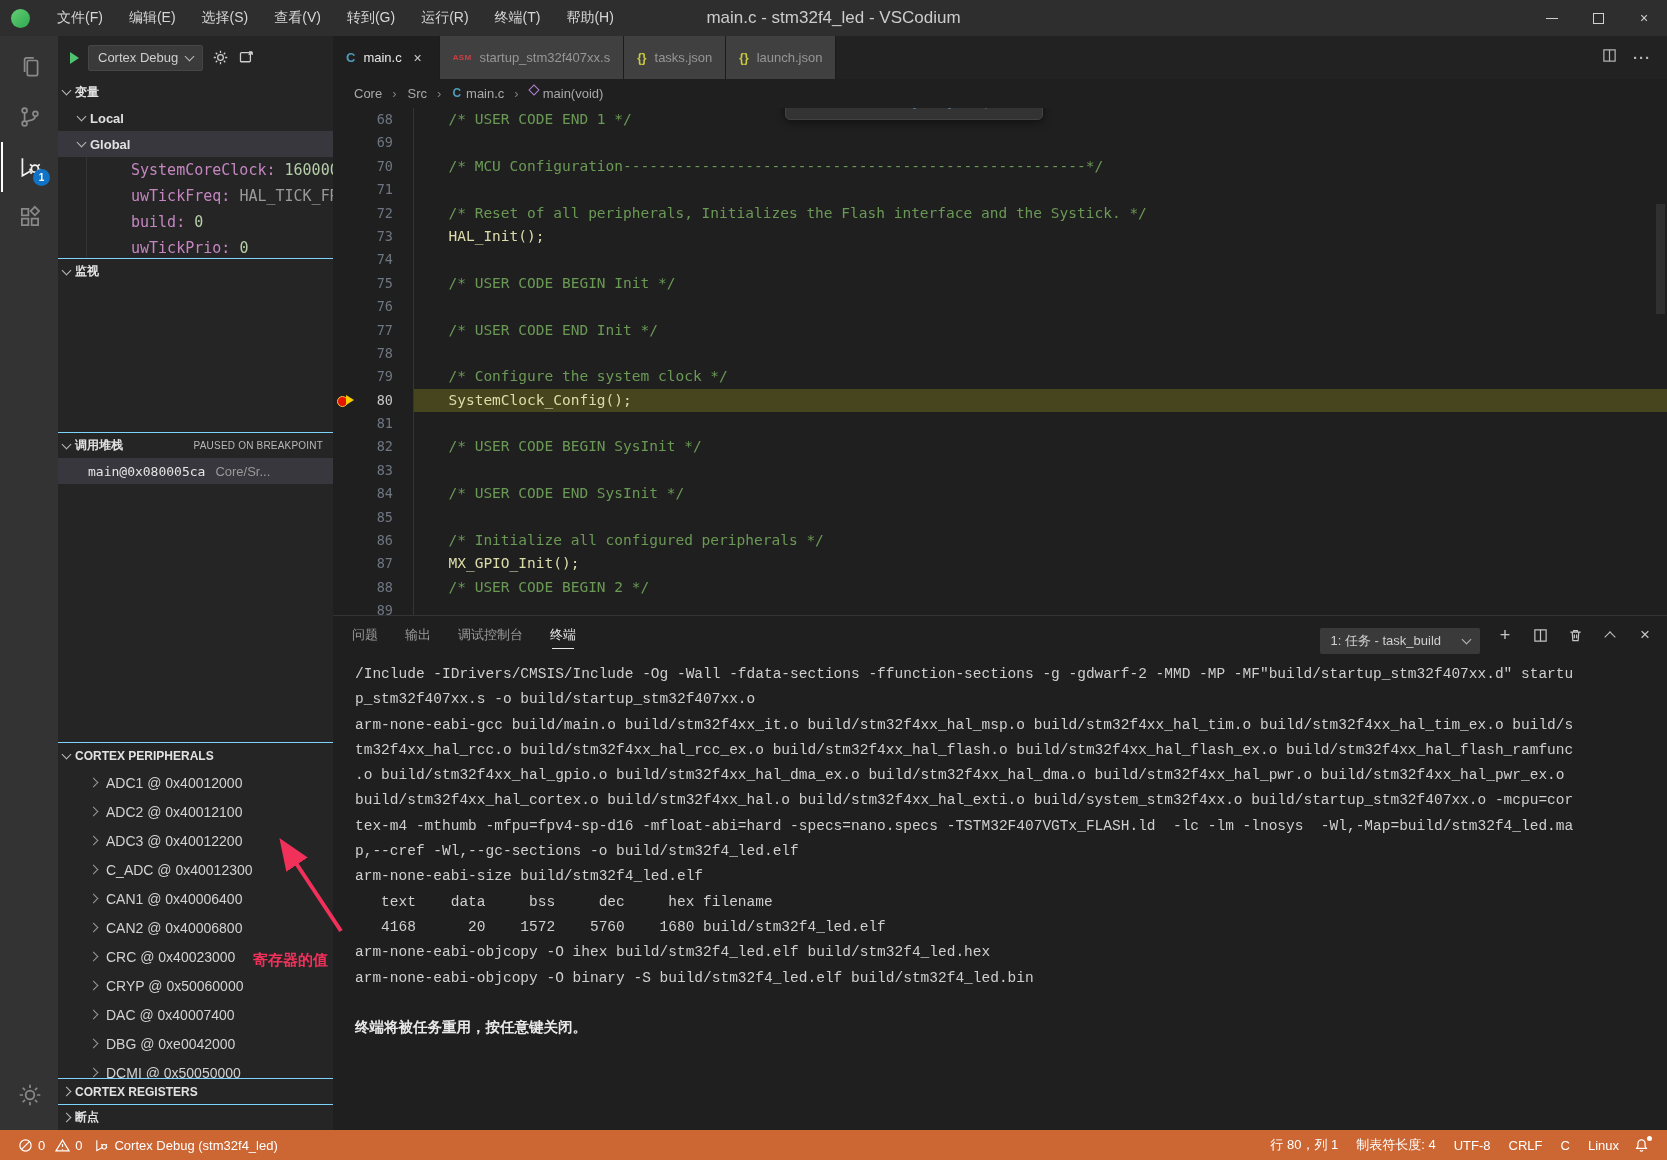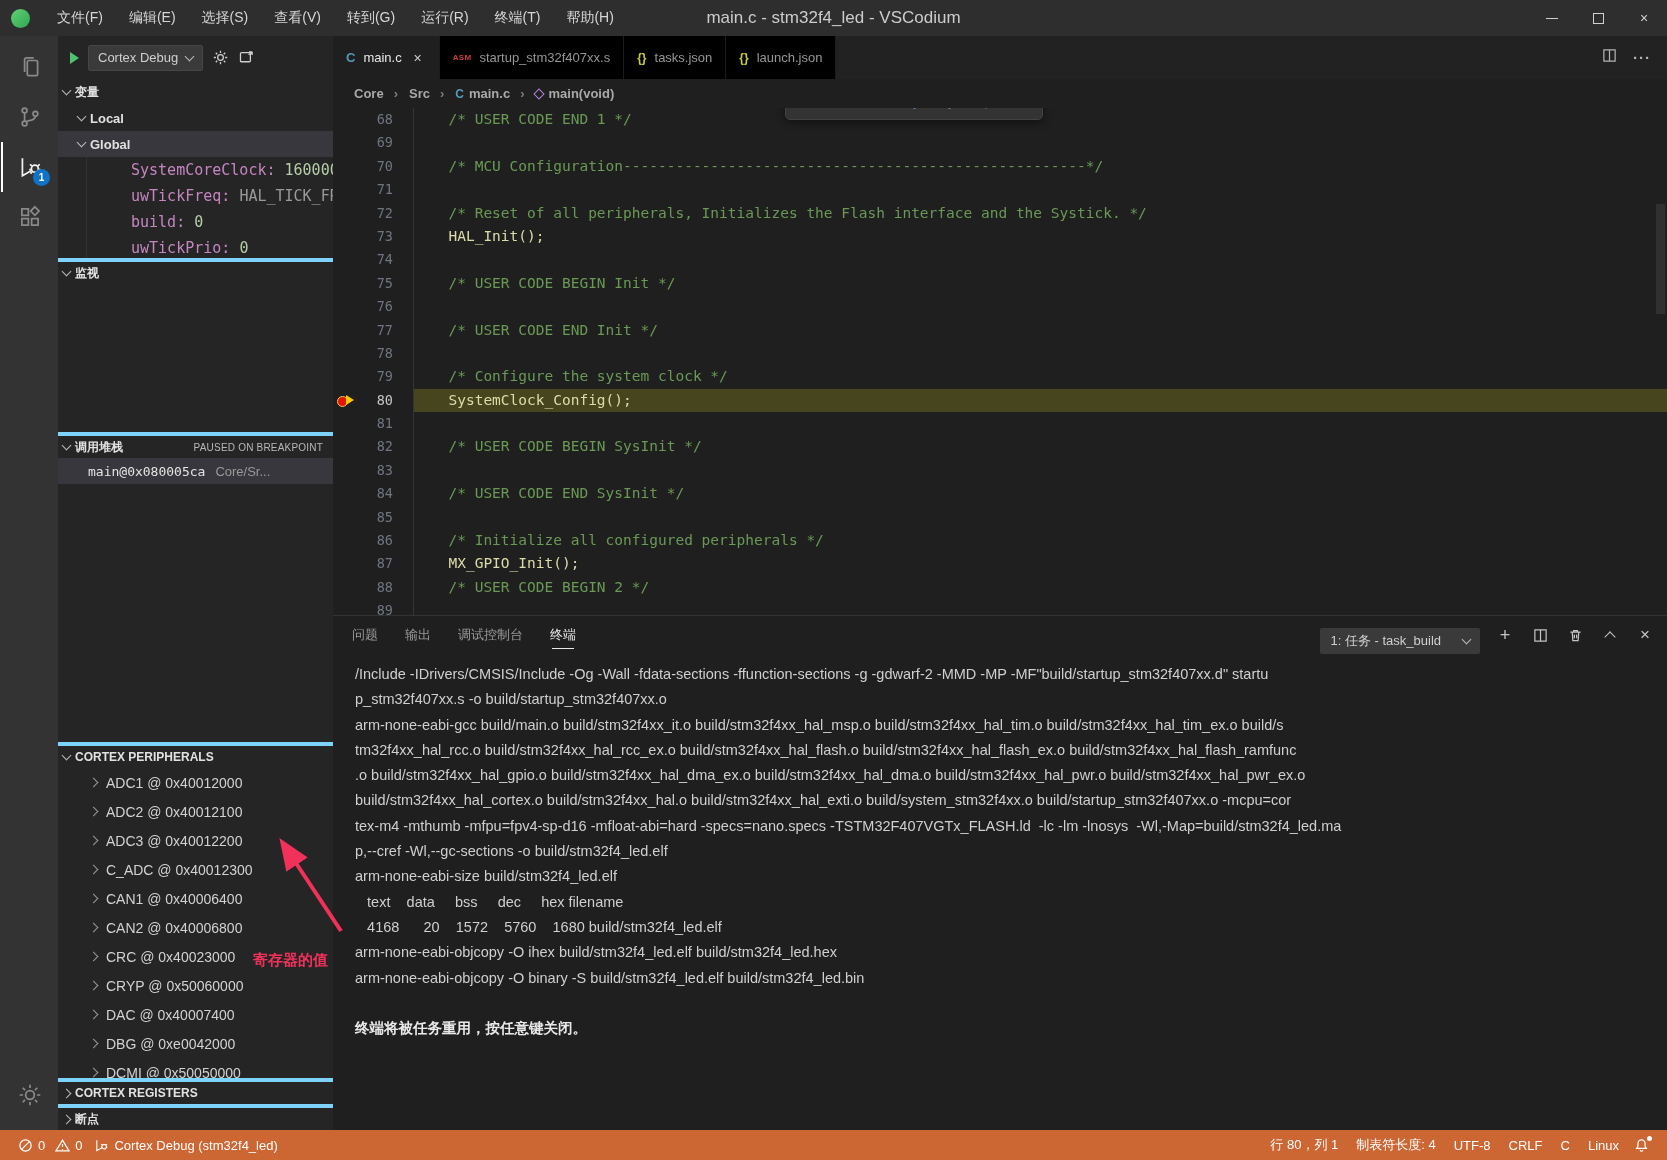--- a/index.html
+++ b/index.html
@@ -44,21 +44,21 @@
   .cfg-select { height:26px; background:#3a3a3a; border:1px solid #464647; border-radius:2px;
                 display:flex; align-items:center; padding:0 9px; gap:8px; color:#cfcfcf; flex:0 1 auto; }
   .chev { width:7px; height:7px; border-right:1.5px solid #bbb; border-bottom:1.5px solid #bbb;
           transform:rotate(45deg); display:inline-block; margin-top:-3px; flex:0 0 auto; }
   .chev.r { transform:rotate(-45deg); margin-top:0; }
   .sb-ctl-icon { color:#cfcfcf; display:flex; }
   .sb-ctl-icon svg { width:17px; height:17px; }
 
   .sec-header { height:26px; flex:0 0 auto; display:flex; align-items:center; gap:5px;
                 padding:0 10px 0 5px; font-weight:bold; font-size:12px; color:#e2e2e2;
-                border-top:4px solid #7dd3fc; }
+                border-top:1px solid #7dd3fc; }
   .sec-header.first { border-top:none; }
   .paused { margin-left:auto; font-weight:normal; font-size:10px; color:#b8b8b8; letter-spacing:.2px; }
 
   .var-body { height:153px; flex:0 0 auto; overflow:hidden; }
   .scope-row { height:26px; display:flex; align-items:center; gap:5px; padding-left:20px; font-weight:bold; color:#e0e0e0; }
   .scope-row.selected { background:#37373d; }
   .var-row { height:26px; line-height:26px; padding-left:44px; white-space:nowrap; overflow:hidden;
              font-family:"DejaVu Sans Mono", monospace; font-size:15px; border-left:1px solid #333; margin-left:28px; }
   .var-name { color:#c586c0; }
   .v-num { color:#b5cea8; } .v-enum { color:#9a9a9a; }
@@ -70,39 +70,39 @@
   .cs-loc { color:#9a9a9a; font-size:13px; }
 
   .periph-body { height:310px; flex:0 0 auto; overflow:hidden; }
   .periph-row { height:29px; display:flex; align-items:center; gap:9px; padding-left:32px;
                 color:#d2d2d2; font-size:14px; }
   .periph-row .chev { border-color:#9a9a9a; }
 
   
   .editor-col { flex:1; display:flex; flex-direction:column; min-width:0; position:relative; }
   .tabbar { height:43px; flex:0 0 auto; background:#222222; display:flex; align-items:stretch; }
-  .tab { display:flex; align-items:center; gap:8px; padding:0 13px; background:#000000;
+  .tab { display:flex; align-items:center; gap:8px; padding:0 13px; background:#404040;
          color:#969696; font-size:13px; border-right:1px solid #1c1c1c; white-space:nowrap; }
   .tab.active { background:#1f1f1f; color:#e7e7e7; }
   .ticon { font-weight:bold; display:inline-flex; align-items:center; }
   .ticon.c { color:#519aba; font-size:13px; }
   .ticon.asm { color:#cc3e44; font-size:8px; letter-spacing:.3px; }
   .ticon.braces { color:#cbcb41; font-size:12px; }
   .ticon.c::before { content:"C"; } .ticon.asm::before { content:"ASM"; } .ticon.braces::before { content:"{}"; }
   .tab .close { width:16px; height:16px; display:none; align-items:center; justify-content:center;
                 border-radius:3px; color:#cccccc; font-size:14px; }
   .tab .close.show { display:flex; }
   .tab .close::before { content:"×"; }
   .tab-actions { margin-left:auto; display:flex; align-items:center; gap:16px; padding-right:16px; color:#b5b5b5; }
   .more-dots { font-size:15px; font-weight:bold; letter-spacing:1px; }
   .more-dots::before { content:"···"; }
 
   .breadcrumb { height:29px; flex:0 0 auto; display:flex; align-items:center; padding-left:18px;
                 font-size:13px; color:#a9a9a9; gap:4px; }
-  .crumb { display:flex; align-items:center; gap:5px; padding:0 3px;font-weight:bold; }
+  .crumb { display:flex; align-items:flex-start; gap:5px; padding:0 3px; }
   .crumb + .crumb::before { content:"›"; color:#7f7f7f; margin-right:6px; }
   .bc-icon { display:none; }
   .bc-icon.bc-c { display:inline-flex; color:#519aba; font-weight:bold; font-size:12px; }
   .bc-icon.bc-c::after { content:"C"; }
   .bc-icon.bc-sym { display:inline-block; width:8px; height:8px; border:1.4px solid #b180d7; transform:rotate(45deg); }
 
   .code-area { flex:1; min-height:0; position:relative; overflow:hidden; background:#1f1f1f; }
   .code-row { display:flex; height:23.4px; line-height:23.4px;
               font-family:"DejaVu Sans Mono", monospace; font-size:14.5px; color:#d4d4d4; }
   .gutter { width:22px; flex:0 0 auto; position:relative; }
@@ -138,21 +138,21 @@
   .panel-actions { margin-left:auto; display:flex; align-items:center; gap:15px; color:#c5c5c5; }
   .term-select { height:26px; background:#3a3a3a; border-radius:2px; display:flex; align-items:center;
                  gap:22px; padding:0 10px; font-size:13px; color:#cfcfcf;margin-top:11px; }
   .pa-icon { display:flex; align-items:center; justify-content:center; width:20px; height:20px; font-size:15px; }
   .pa-icon svg { width:15px; height:15px; }
   .plus-glyph::before { content:"+"; font-size:18px; }
   .chevup { width:8px; height:8px; border-left:1.6px solid #c5c5c5; border-top:1.6px solid #c5c5c5;
             transform:rotate(45deg); margin-top:4px; }
   .x-glyph::before { content:"×"; font-size:17px; }
 
-  .terminal { flex:1; padding:8px 9px 0 22px; font-family:Liberation Sans, sans-serif;
+  .terminal { flex:1; padding:8px 9px 0 22px; font-family:Liberation Mono, monospace;
               font-size:14.5px; color:#cfcfcf; overflow:hidden; }
   .tline { white-space:pre; min-height:25.3px; line-height:25.3px; }
   .tline.bold { font-weight:bold; color:#e9e9e9; }
 
   
   .statusbar { height:30px; flex:0 0 auto; background:#CC6633; display:flex; align-items:center;
                color:#ffffff; font-size:13px; padding:0 12px; }
   .sb-item { display:flex; align-items:center; gap:5px; padding:0 6px; height:30px; }
   .sb-item svg { width:15px; height:15px; }
   .sb-right { margin-left:auto; display:flex; align-items:center; }

